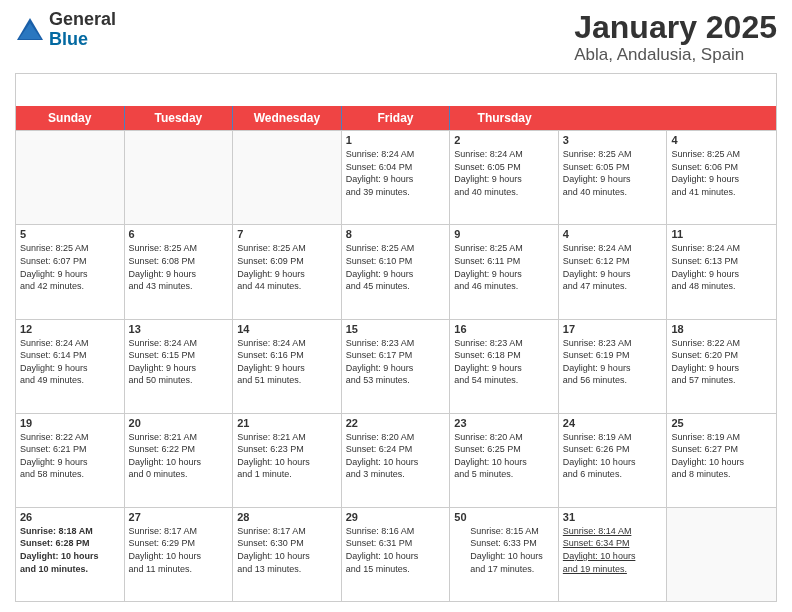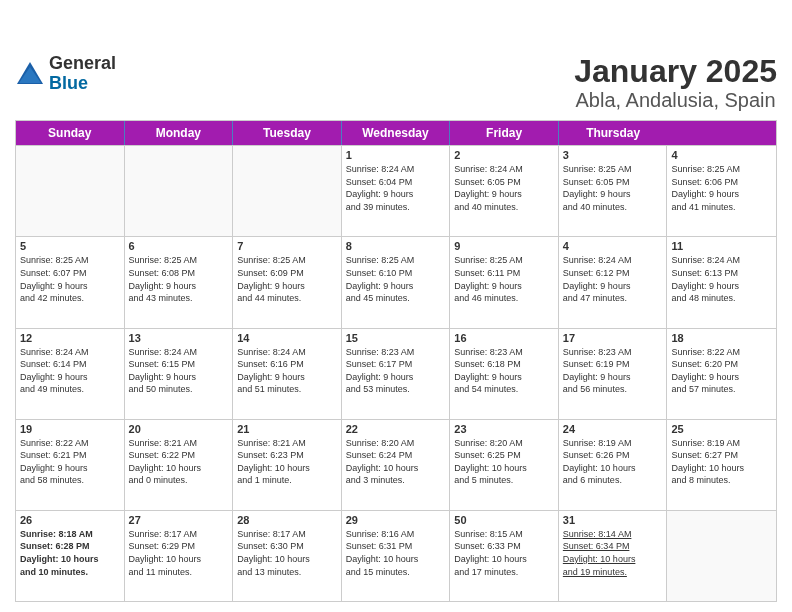--- a/index.html
+++ b/index.html
@@ -15,61 +15,61 @@
       height: 612px;
       padding: 10px 15px;
       display: flex;
       flex-direction: column;
     }
     .header {
       display: flex;
       justify-content: space-between;
       align-items: flex-start;
       margin-bottom: 8px;
-      margin-top: 44px;
     }
     .logo {
       display: flex;
       align-items: center;
       gap: 4px;
     }
     .logo-text {
       font-size: 18px;
       font-weight: bold;
       line-height: 1.1;
     }
     .logo-general { color: #333; }
     .logo-blue { color: #0369a1; }
     .logo-icon {
       width: 30px;
       height: 30px;
     }
     .title-block {
-      text-align: center;
+      text-align: left;
     }
     .cal-title {
       font-size: 32px;
       font-weight: bold;
       color: #333;
       line-height: 1.1;
     }
     .cal-subtitle {
-      font-size: 20px;
+      font-size: 17px;
       color: #555;
     }
     .calendar {
       flex: 1;
       display: flex;
       flex-direction: column;
       border: 1px solid #ccc;
     }
     .col-headers {
       display: grid;
       grid-template-columns: repeat(7, 1fr);
-      background: #a21caf;
+      background: #ef4444;
+      margin-top: 32px;
     }
     .col-header {
       color: #fff;
       text-align: center;
       padding: 5px 2px;
       font-size: 12px;
       font-weight: bold;
       border-right: 1px solid #4a7fc0;
     }
     .col-header:last-child { border-right: none; }
@@ -123,21 +123,20 @@
     </div>
     <div class="title-block">
       <div class="cal-title">January 2025</div>
       <div class="cal-subtitle">Abla, Andalusia, Spain</div>
     </div>
   </div>
 
   <div class="calendar">
     <div class="col-headers" id="col-headers">
         <div class="col-header">Sunday</div>
-        <div class="col-header">Monday</div>
         <div class="col-header">Tuesday</div>
         <div class="col-header">Wednesday</div>
         <div class="col-header">Friday</div>
         <div class="col-header">Thursday</div>
       </div>
     <div class="calendar-body" id="calendar-body">
         <div class="week-row">
           <div class="day-cell empty"></div>
           <div class="day-cell empty"></div>
           <div class="day-cell empty"></div>
@@ -347,21 +346,21 @@
           </div>
           <div class="day-cell">
             <span class="day-number">29</span>
             <div class="day-info" style="white-space: pre-line;">Sunrise: 8:16 AM
 Sunset: 6:31 PM
 Daylight: 10 hours
 and 15 minutes.</div>
           </div>
           <div class="day-cell">
             <span class="day-number">50</span>
-            <div class="day-info" style="white-space: pre-line;">Sunrise: 8:15 AM
+            <div class="day-info" style="white-space: pre-line; margin-left: 16px;">Sunrise: 8:15 AM
 Sunset: 6:33 PM
 Daylight: 10 hours
 and 17 minutes.</div>
           </div>
           <div class="day-cell">
             <span class="day-number">31</span>
             <div class="day-info" style="white-space: pre-line; text-decoration: underline;">Sunrise: 8:14 AM
 Sunset: 6:34 PM
 Daylight: 10 hours
 and 19 minutes.</div>

